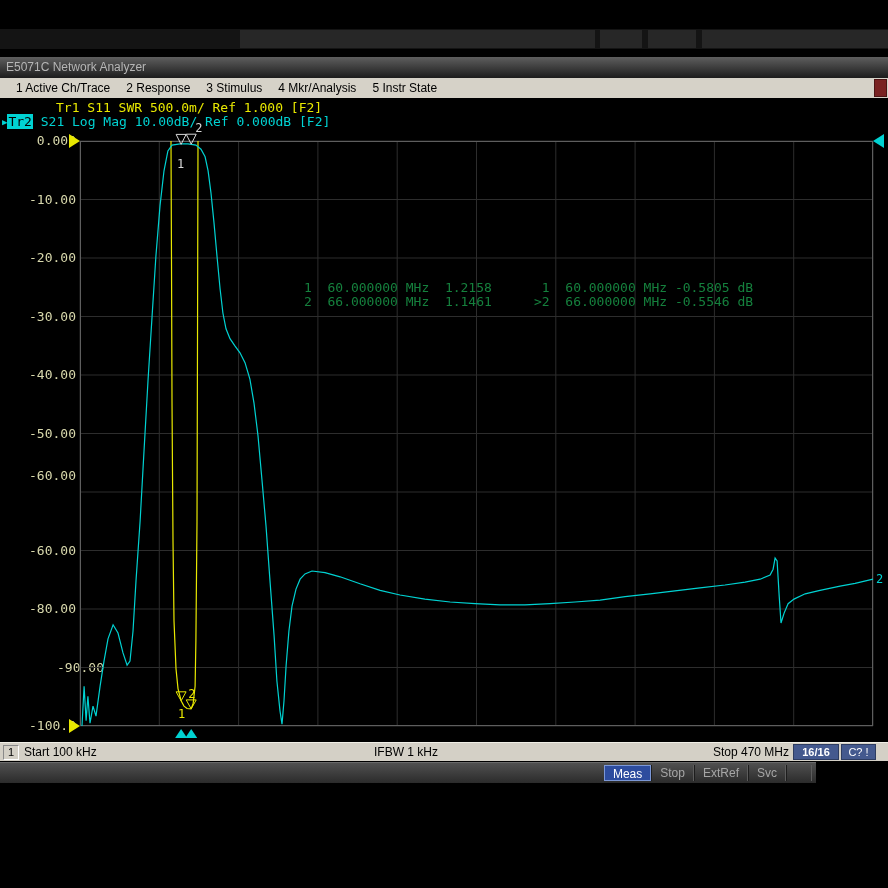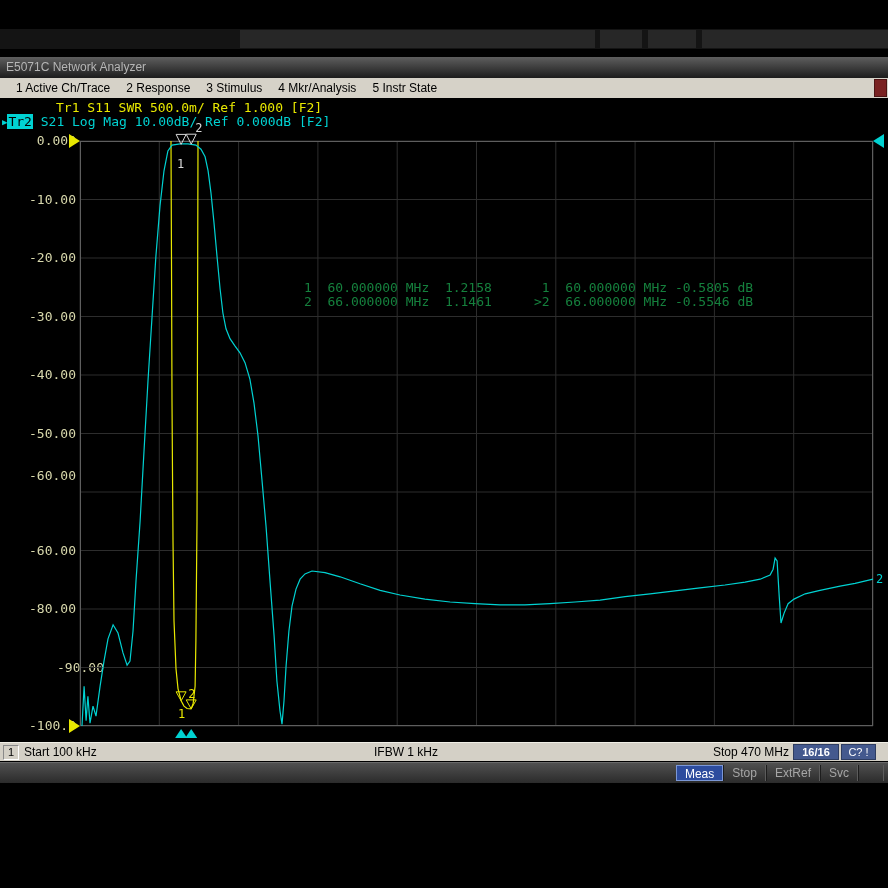--- a/index.html
+++ b/index.html
@@ -58,21 +58,21 @@
     border:1px solid;border-color:#8a8a8a #fff #fff #8a8a8a;}
   #sb-start{position:absolute;left:24px;top:2px;}
   #sb-ifbw{position:absolute;left:374px;top:2px;}
   #sb-stop{position:absolute;right:99px;top:2px;}
   .sb-badge{position:absolute;top:1px;height:14px;background:#44598e;color:#fff;
     text-align:center;line-height:14px;font-size:11px;border:1px solid #2d3c61;}
   #sb-pages{right:49px;width:44px;font-weight:bold;}
   #sb-corr{right:12px;width:33px;}
 
   
-  #instbar{left:0;top:762px;width:888px;height:21px;
+  #instbar{left:0;top:762px;width:816px;height:21px;
     background:linear-gradient(to bottom,#505050,#2b2b2b);border-top:1px solid #6a6a6a;box-sizing:border-box;}
   #inst-buttons{position:absolute;right:4px;top:2px;display:flex;height:16px;}
   .inst-btn{font:12px "Liberation Sans",sans-serif;color:#a6a6a6;padding:0 8px;
     line-height:16px;border-left:1px solid #1d1d1d;border-right:1px solid #5c5c5c;}
   .inst-btn.active{background:#2d4c9e;color:#fff;border:1px solid #7b97d6;}
   .inst-end{width:8px;border-left:1px solid #1d1d1d;}
 </style>
 </head>
 <body>
 

